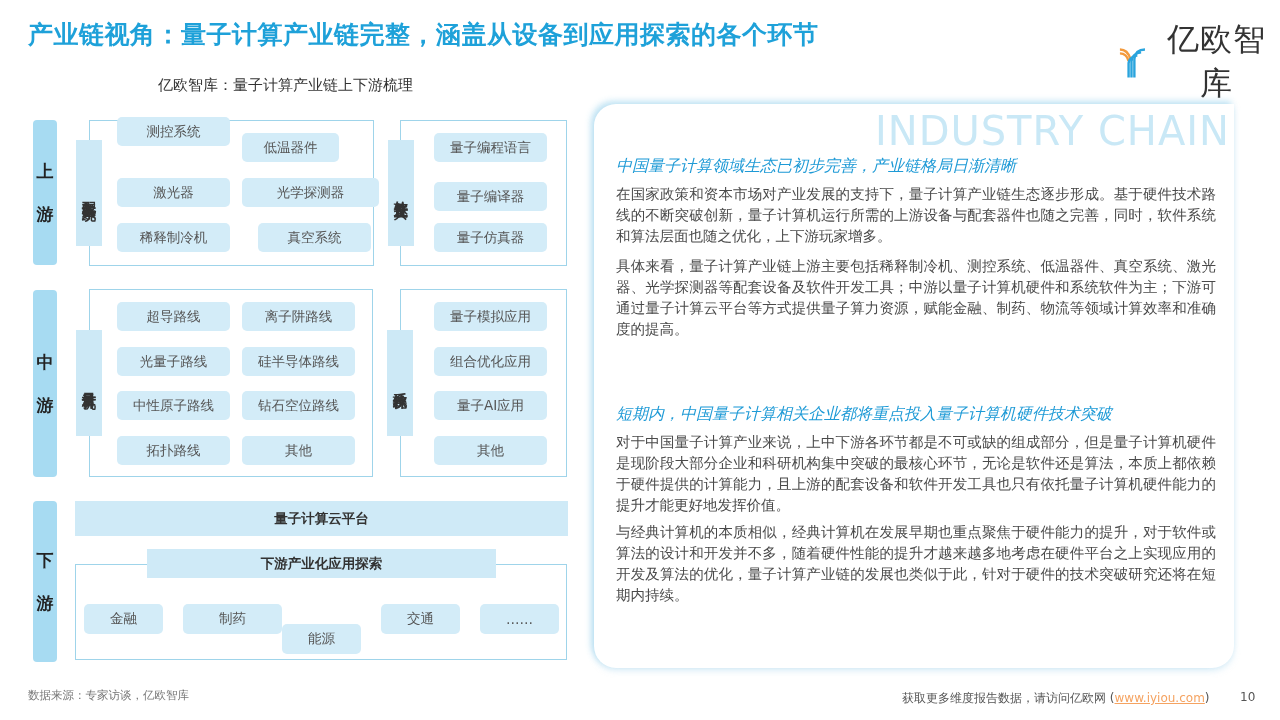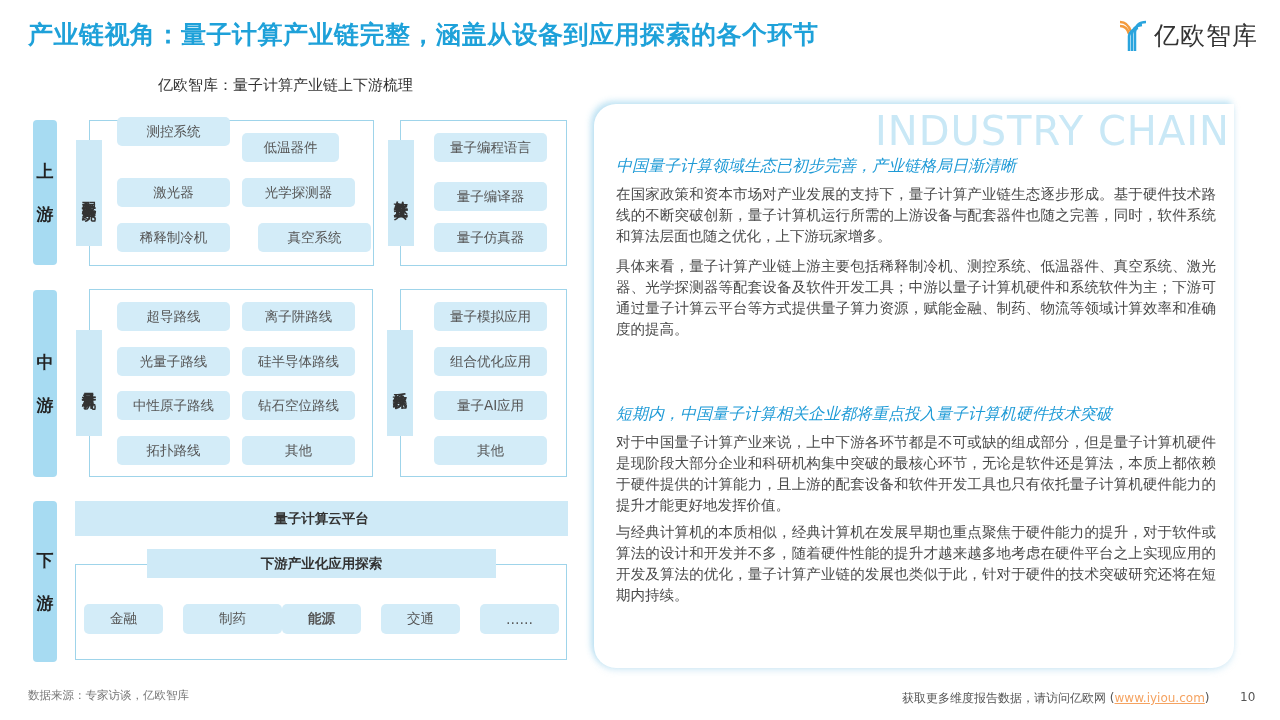--- a/index.html
+++ b/index.html
@@ -1,20 +1,20 @@
 <!DOCTYPE html>
 <html><head>
 <meta charset="utf-8">
 <style>
   * { box-sizing: border-box; margin: 0; padding: 0; }
   body { width: 1280px; height: 720px; background: #ffffff; position: relative; overflow: hidden;
          font-family: "DejaVu Sans", "Liberation Sans", sans-serif; color: #404040; }
   .title { position: absolute; left: 28px; top: 18px; font-size: 25px; font-weight: bold; color: #1ea1d9; letter-spacing: 0.5px; }
   .logo { position: absolute; left: 1118px; top: 18px; display: flex; align-items: center; }
-  .logo-text { font-size: 25px; color: #333; margin-left: 6px; letter-spacing: 1px; text-align: center; }
+  .logo-text { font-size: 32px; color: #333; margin-left: 6px; letter-spacing: 1px; text-align: center; }
   .subtitle { position: absolute; left: 158px; top: 76px; font-size: 15px; color: #333; }
 
   .tier { position: absolute; left: 33px; width: 24px; background: #a7dbf2; border-radius: 4px;
           display: flex; flex-direction: column; align-items: center; justify-content: center; gap: 20px;
           font-weight: bold; font-size: 17px; color: #222; }
   .frame { position: absolute; border: 1px solid #9fd4ea; background: #fff; }
   .vlabel { position: absolute; width: 26px; background: #cde9f6; display: flex; flex-direction: column;
             align-items: center; justify-content: center; font-weight: bold; font-size: 14px; color: #333; line-height: 17px; }
   .cell { position: absolute; background: #d3ecf8; border-radius: 5px; display: flex; align-items: center;
           justify-content: center; font-size: 13.5px; color: #555; }
@@ -52,21 +52,21 @@
   <span>上</span>
   <span>游</span>
 </div>
 <div class="frame" style="left:89px;top:120px;width:285px;height:146px;"></div>
 <div class="vlabel" style="left:76px;top:140px;height:106px;">
   <span style="writing-mode:vertical-rl;letter-spacing:1px;">配套设备系统</span>
 </div>
 <div class="cell" style="left:117px;top:117px;width:113px;height:29px;">测控系统</div>
 <div class="cell" style="left:242px;top:133px;width:97px;height:29px;">低温器件</div>
 <div class="cell" style="left:117px;top:178px;width:113px;height:29px;">激光器</div>
-<div class="cell" style="left:242px;top:178px;width:113px;height:29px;">光学探测器</div>
+<div class="cell" style="left:242px;top:178px;width:137px;height:29px;">光学探测器</div>
 <div class="cell" style="left:117px;top:223px;width:113px;height:29px;">稀释制冷机</div>
 <div class="cell" style="left:242px;top:223px;width:113px;height:29px;margin-left:16px;">真空系统</div>
 
 <div class="frame" style="left:400px;top:120px;width:167px;height:146px;"></div>
 <div class="vlabel" style="left:388px;top:140px;height:106px;">
   <span style="writing-mode:vertical-rl;letter-spacing:1px;">软件开发工具</span>
 </div>
 <div class="cell" style="left:434px;top:133px;width:113px;height:29px;">量子编程语言</div>
 <div class="cell" style="left:434px;top:182px;width:113px;height:29px;">量子编译器</div>
 <div class="cell" style="left:434px;top:223px;width:113px;height:29px;">量子仿真器</div>
@@ -99,21 +99,21 @@
 
 <div class="tier" style="top:501px;height:161px;">
   <span>下</span>
   <span>游</span>
 </div>
 <div class="bar" style="left:75px;top:501px;width:493px;height:35px;">量子计算云平台</div>
 <div class="frame" style="left:75px;top:564px;width:492px;height:96px;"></div>
 <div class="bar" style="left:147px;top:549px;width:349px;height:29px;">下游产业化应用探索</div>
 <div class="cell" style="left:84px;top:604px;width:79px;height:30px;">金融</div>
 <div class="cell" style="left:183px;top:604px;width:99px;height:30px;">制药</div>
-<div class="cell" style="left:282px;top:604px;width:79px;height:30px;font-weight:bold;">能源</div>
+<div class="cell" style="left:282px;top:624px;width:79px;height:30px;">能源</div>
 <div class="cell" style="left:381px;top:604px;width:79px;height:30px;">交通</div>
 <div class="cell" style="left:480px;top:604px;width:79px;height:30px;">……</div>
 
 <div class="panel">
   <div class="watermark">INDUSTRY CHAIN</div>
   <div class="h-blue" style="top:52px;">中国量子计算领域生态已初步完善，产业链格局日渐清晰</div>
   <div class="para" style="top:80px;">在国家政策和资本市场对产业发展的支持下，量子计算产业链生态逐步形成。基于硬件技术路线的不断突破创新，量子计算机运行所需的上游设备与配套器件也随之完善，同时，软件系统和算法层面也随之优化，上下游玩家增多。</div>
   <div class="para" style="top:152px;">具体来看，量子计算产业链上游主要包括稀释制冷机、测控系统、低温器件、真空系统、激光器、光学探测器等配套设备及软件开发工具；中游以量子计算机硬件和系统软件为主；下游可通过量子计算云平台等方式提供量子算力资源，赋能金融、制药、物流等领域计算效率和准确度的提高。</div>
   <div class="h-blue" style="top:300px;">短期内，中国量子计算相关企业都将重点投入量子计算机硬件技术突破</div>
   <div class="para" style="top:418px;">与经典计算机的本质相似，经典计算机在发展早期也重点聚焦于硬件能力的提升，对于软件或算法的设计和开发并不多，随着硬件性能的提升才越来越多地考虑在硬件平台之上实现应用的开发及算法的优化，量子计算产业链的发展也类似于此，针对于硬件的技术突破研究还将在短期内持续。</div>

